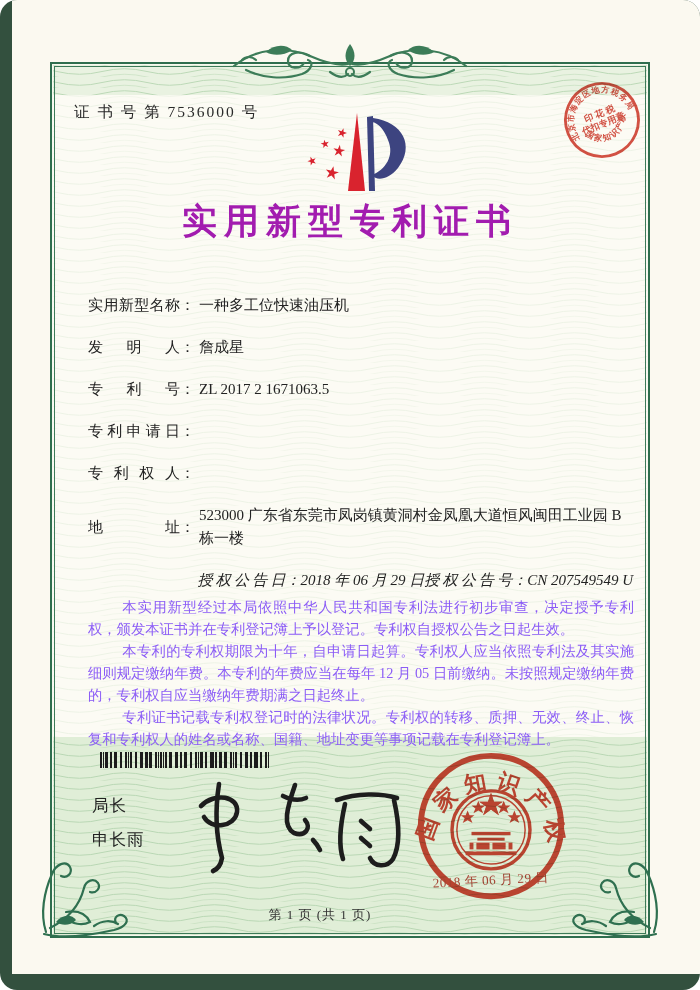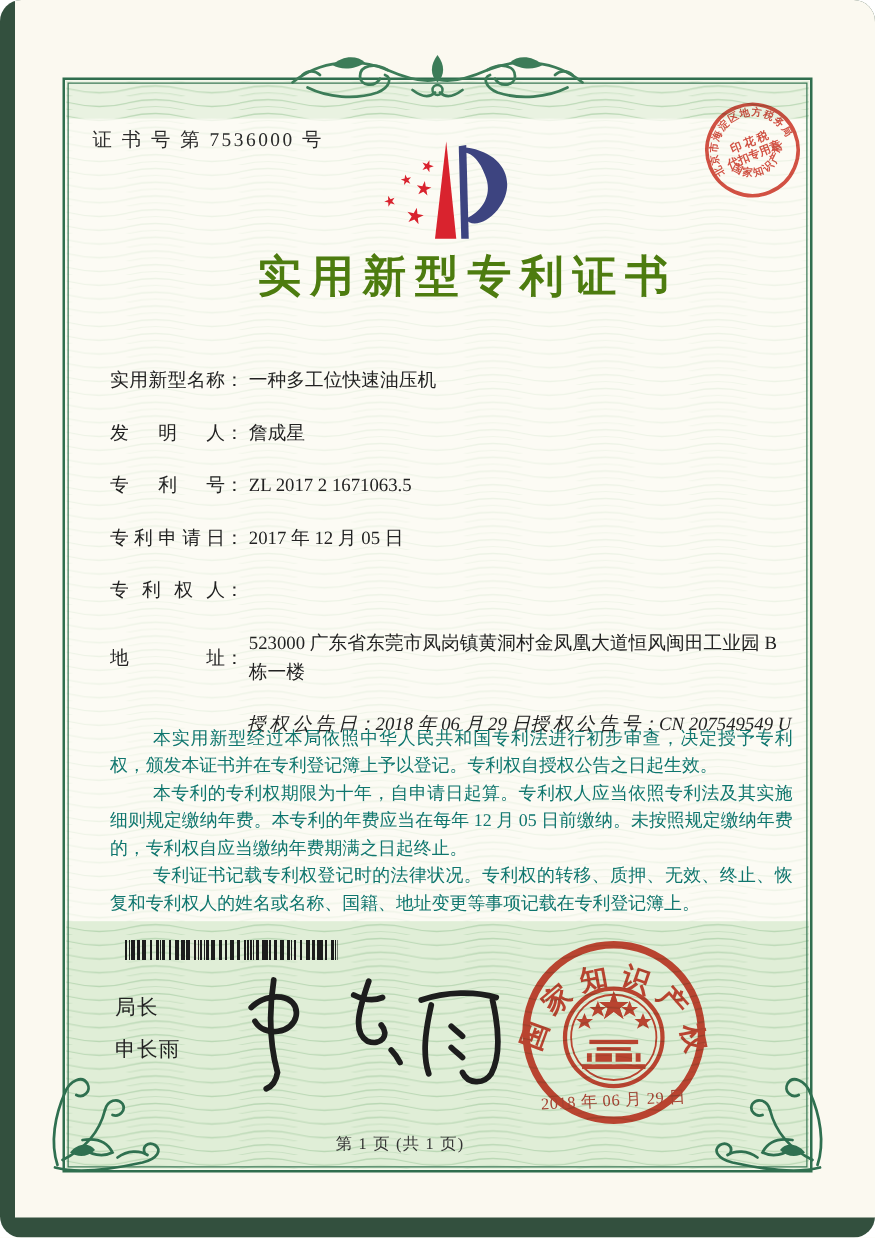--- a/index.html
+++ b/index.html
@@ -6,32 +6,32 @@
   body{font-family:"Liberation Serif","DejaVu Serif",serif;}
   #stage{position:relative;width:700px;height:990px;background:#33503e;overflow:hidden;border-radius:17px;}
   #paper{position:absolute;left:12px;top:0;width:688px;height:974px;background:#fbf9f0;}
   .abs{position:absolute;}
   
   #frame{left:38px;top:62px;width:600px;height:876px;border:2.5px solid #2f6e4e;box-sizing:border-box;}
   #frame-inner{position:absolute;inset:2px;border:1px solid #3c7a58;}
   
   #cert-no{left:62px;top:102px;font-size:15.5px;letter-spacing:2px;color:#2a2a2a;}
   
-  #title{left:38px;top:198px;width:600px;text-align:center;font-size:35px;font-weight:700;letter-spacing:7px;color:#4d7c0f;padding-left:24px;}
+  #title{left:38px;top:198px;width:600px;text-align:center;font-size:35px;font-weight:700;letter-spacing:7px;color:#a21caf;}
   
   #fields{left:76px;top:294px;width:545px;font-size:15px;color:#222;}
   .frow{display:flex;line-height:23px;margin-bottom:19px;align-items:center;}
   .flabel{width:92px;flex:0 0 92px;text-align:justify;text-align-last:justify;}
   .fcolon{flex:0 0 14px;}
   .fvalue{flex:1 1 auto;padding-left:4px;}
   .grant-row{display:flex;justify-content:flex-end;line-height:23px;font-style:italic;}
   .grant-group{display:flex;}
   .grant-group .flabel{width:88px;flex:0 0 88px;}
   
-  #body-text{left:76px;top:580px;width:546px;font-size:14.3px;line-height:22px;text-align:justify;color:#0f766e;}
+  #body-text{left:76px;top:596px;width:546px;font-size:14.3px;line-height:22px;text-align:justify;color:#8b5cf6;}
   #body-text p{margin:0;text-indent:2.4em;}
   
   #barcode{left:88px;top:752px;width:170px;height:16px;
     background:
       repeating-linear-gradient(90deg,#1c1c1c 0 2px,rgba(0,0,0,0) 2px 5px),
       repeating-linear-gradient(90deg,#1c1c1c 0 1px,rgba(0,0,0,0) 1px 7px),
       repeating-linear-gradient(90deg,rgba(0,0,0,0) 0 3px,#1c1c1c 3px 4px,rgba(0,0,0,0) 4px 11px);
   }
   
   #director{left:80px;top:795px;font-family:"Liberation Sans","DejaVu Sans",sans-serif;font-size:16.5px;color:#222;letter-spacing:1px;}
@@ -138,21 +138,20 @@
         <span class="fvalue">詹成星</span>
       </div>
       <div class="frow">
         <span class="flabel">专利号</span>
           <span class="fcolon">：</span>
         <span class="fvalue">ZL 2017 2 1671063.5</span>
       </div>
       <div class="frow">
         <span class="flabel">专利申请日</span>
           <span class="fcolon">：</span>
-        <span class="fvalue">2017 年 12 月 05 日</span>
       </div>
       <div class="frow">
         <span class="flabel">专利权人</span>
           <span class="fcolon">：</span>
       </div>
       <div class="frow">
         <span class="flabel">地址</span>
           <span class="fcolon">：</span>
         <span class="fvalue">523000 广东省东莞市凤岗镇黄洞村金凤凰大道恒风闽田工业园 B 栋一楼</span>
       </div>

